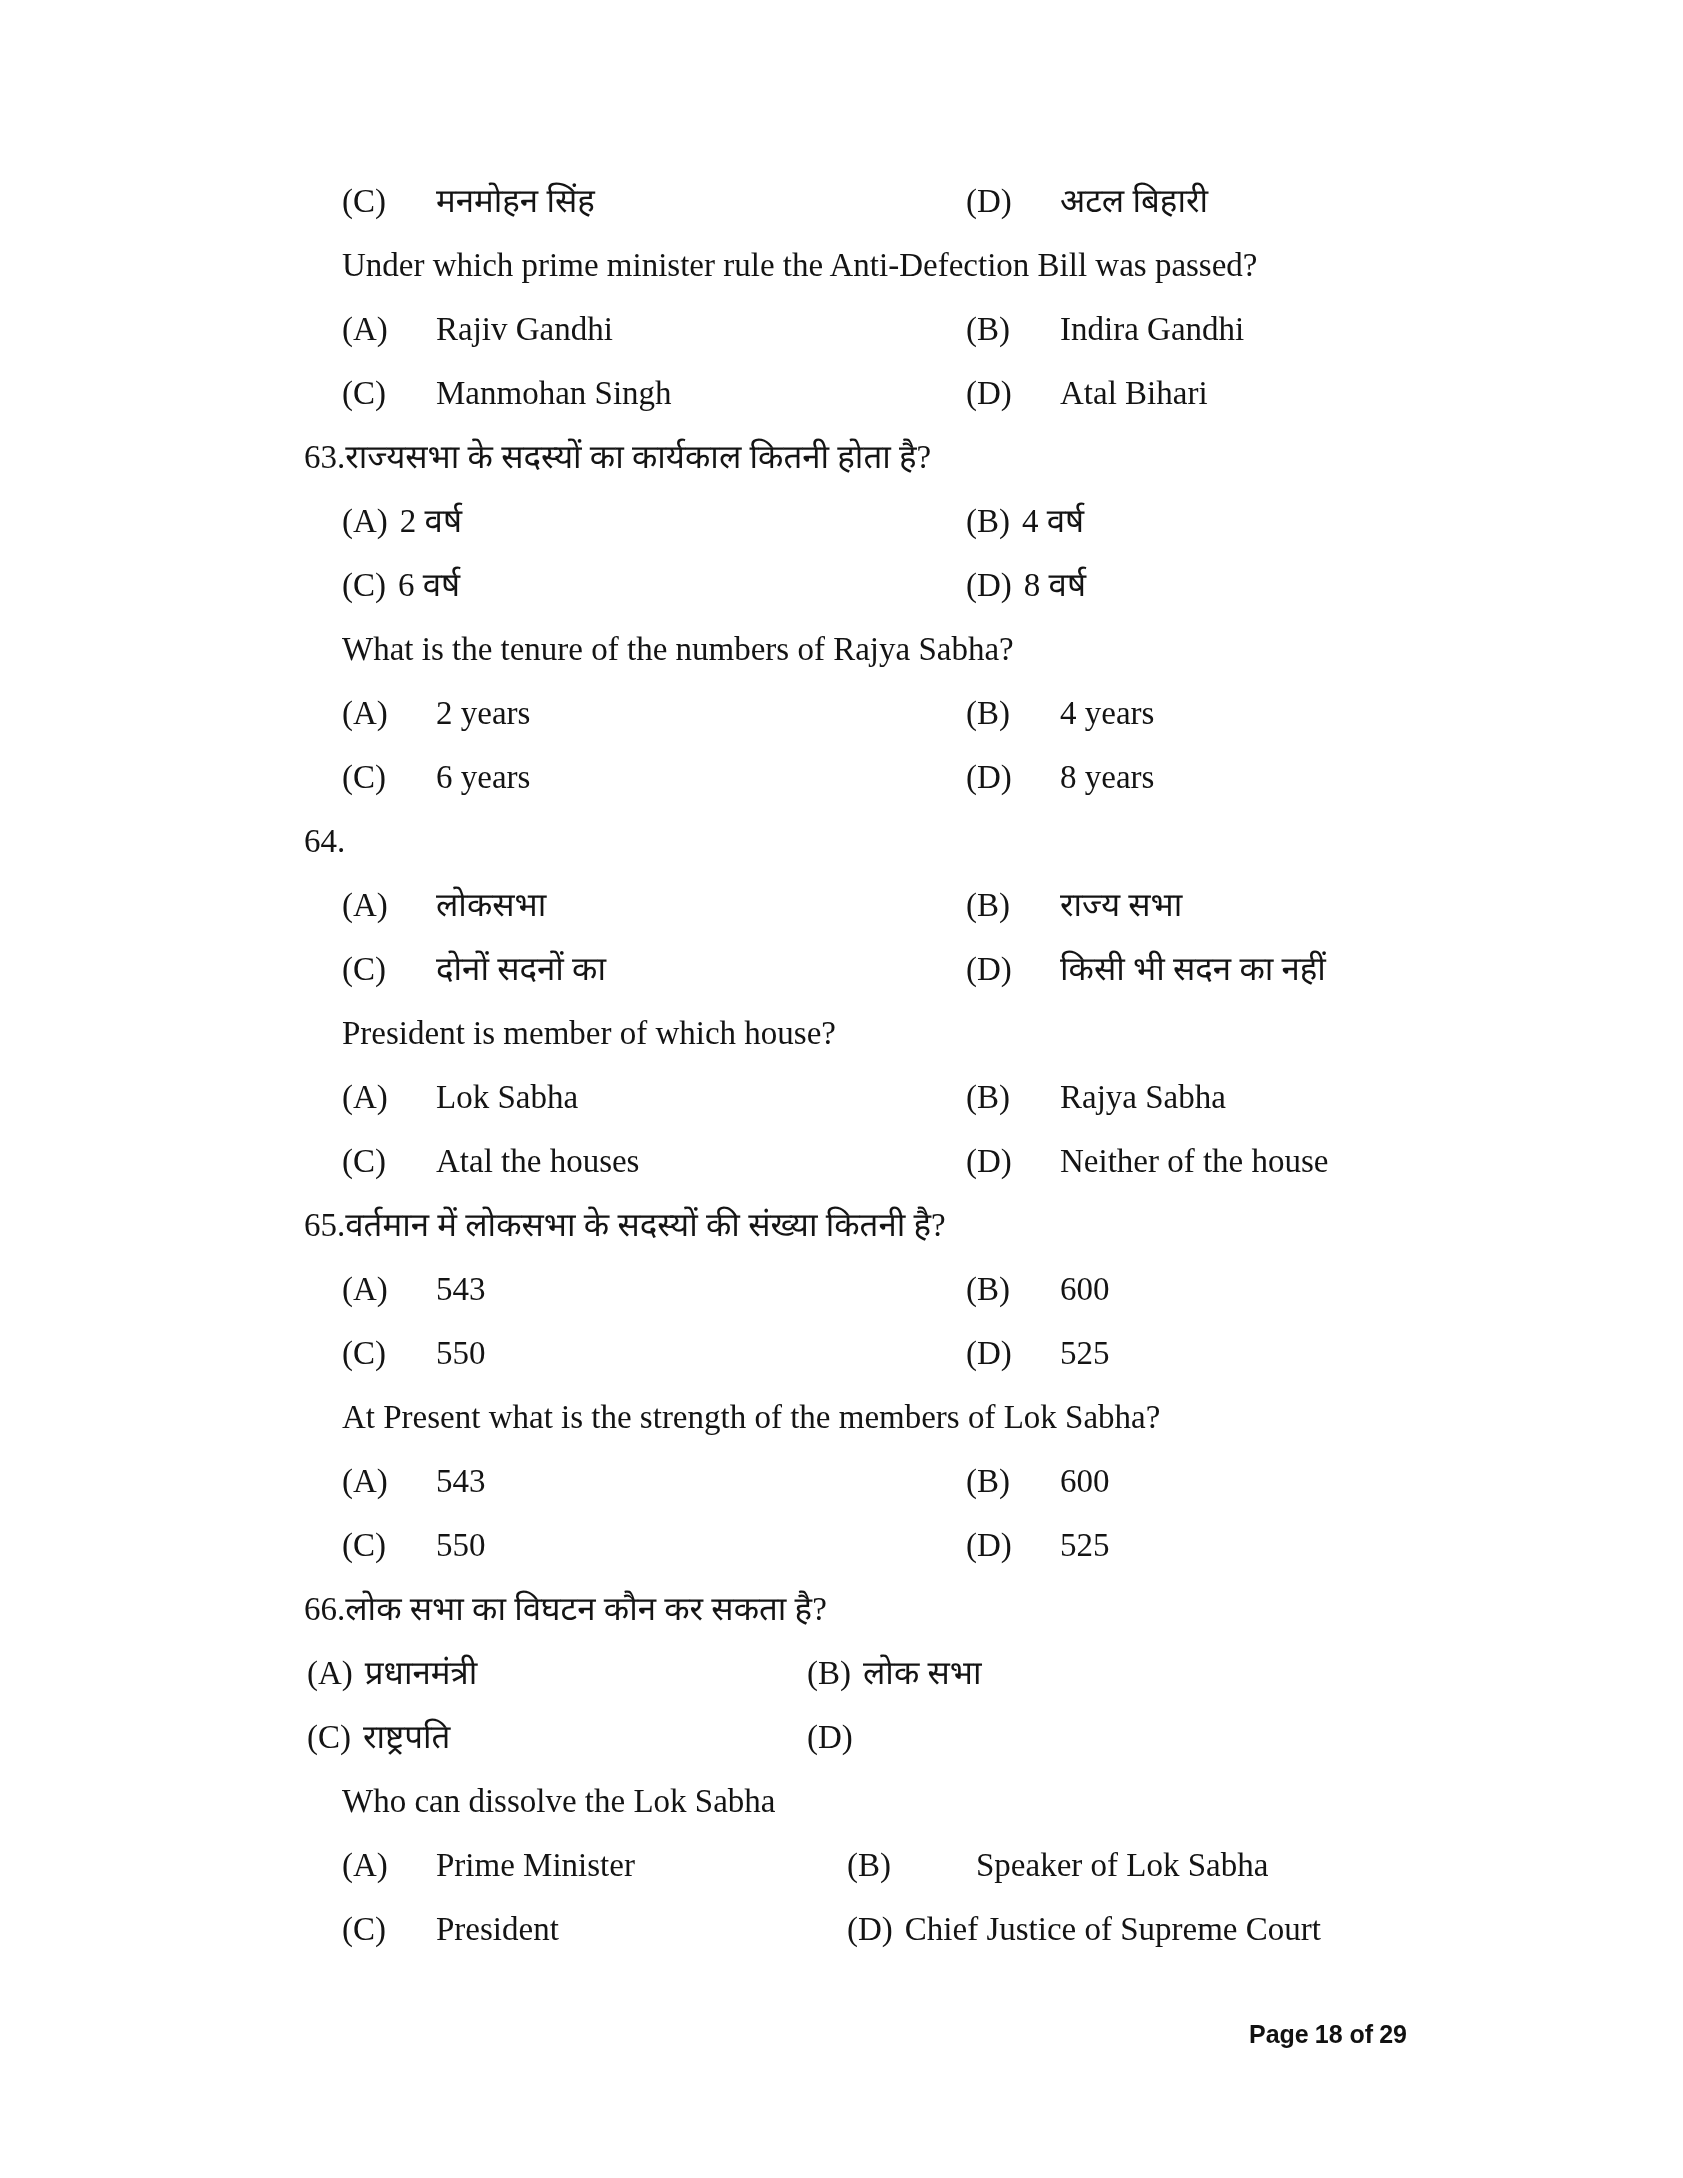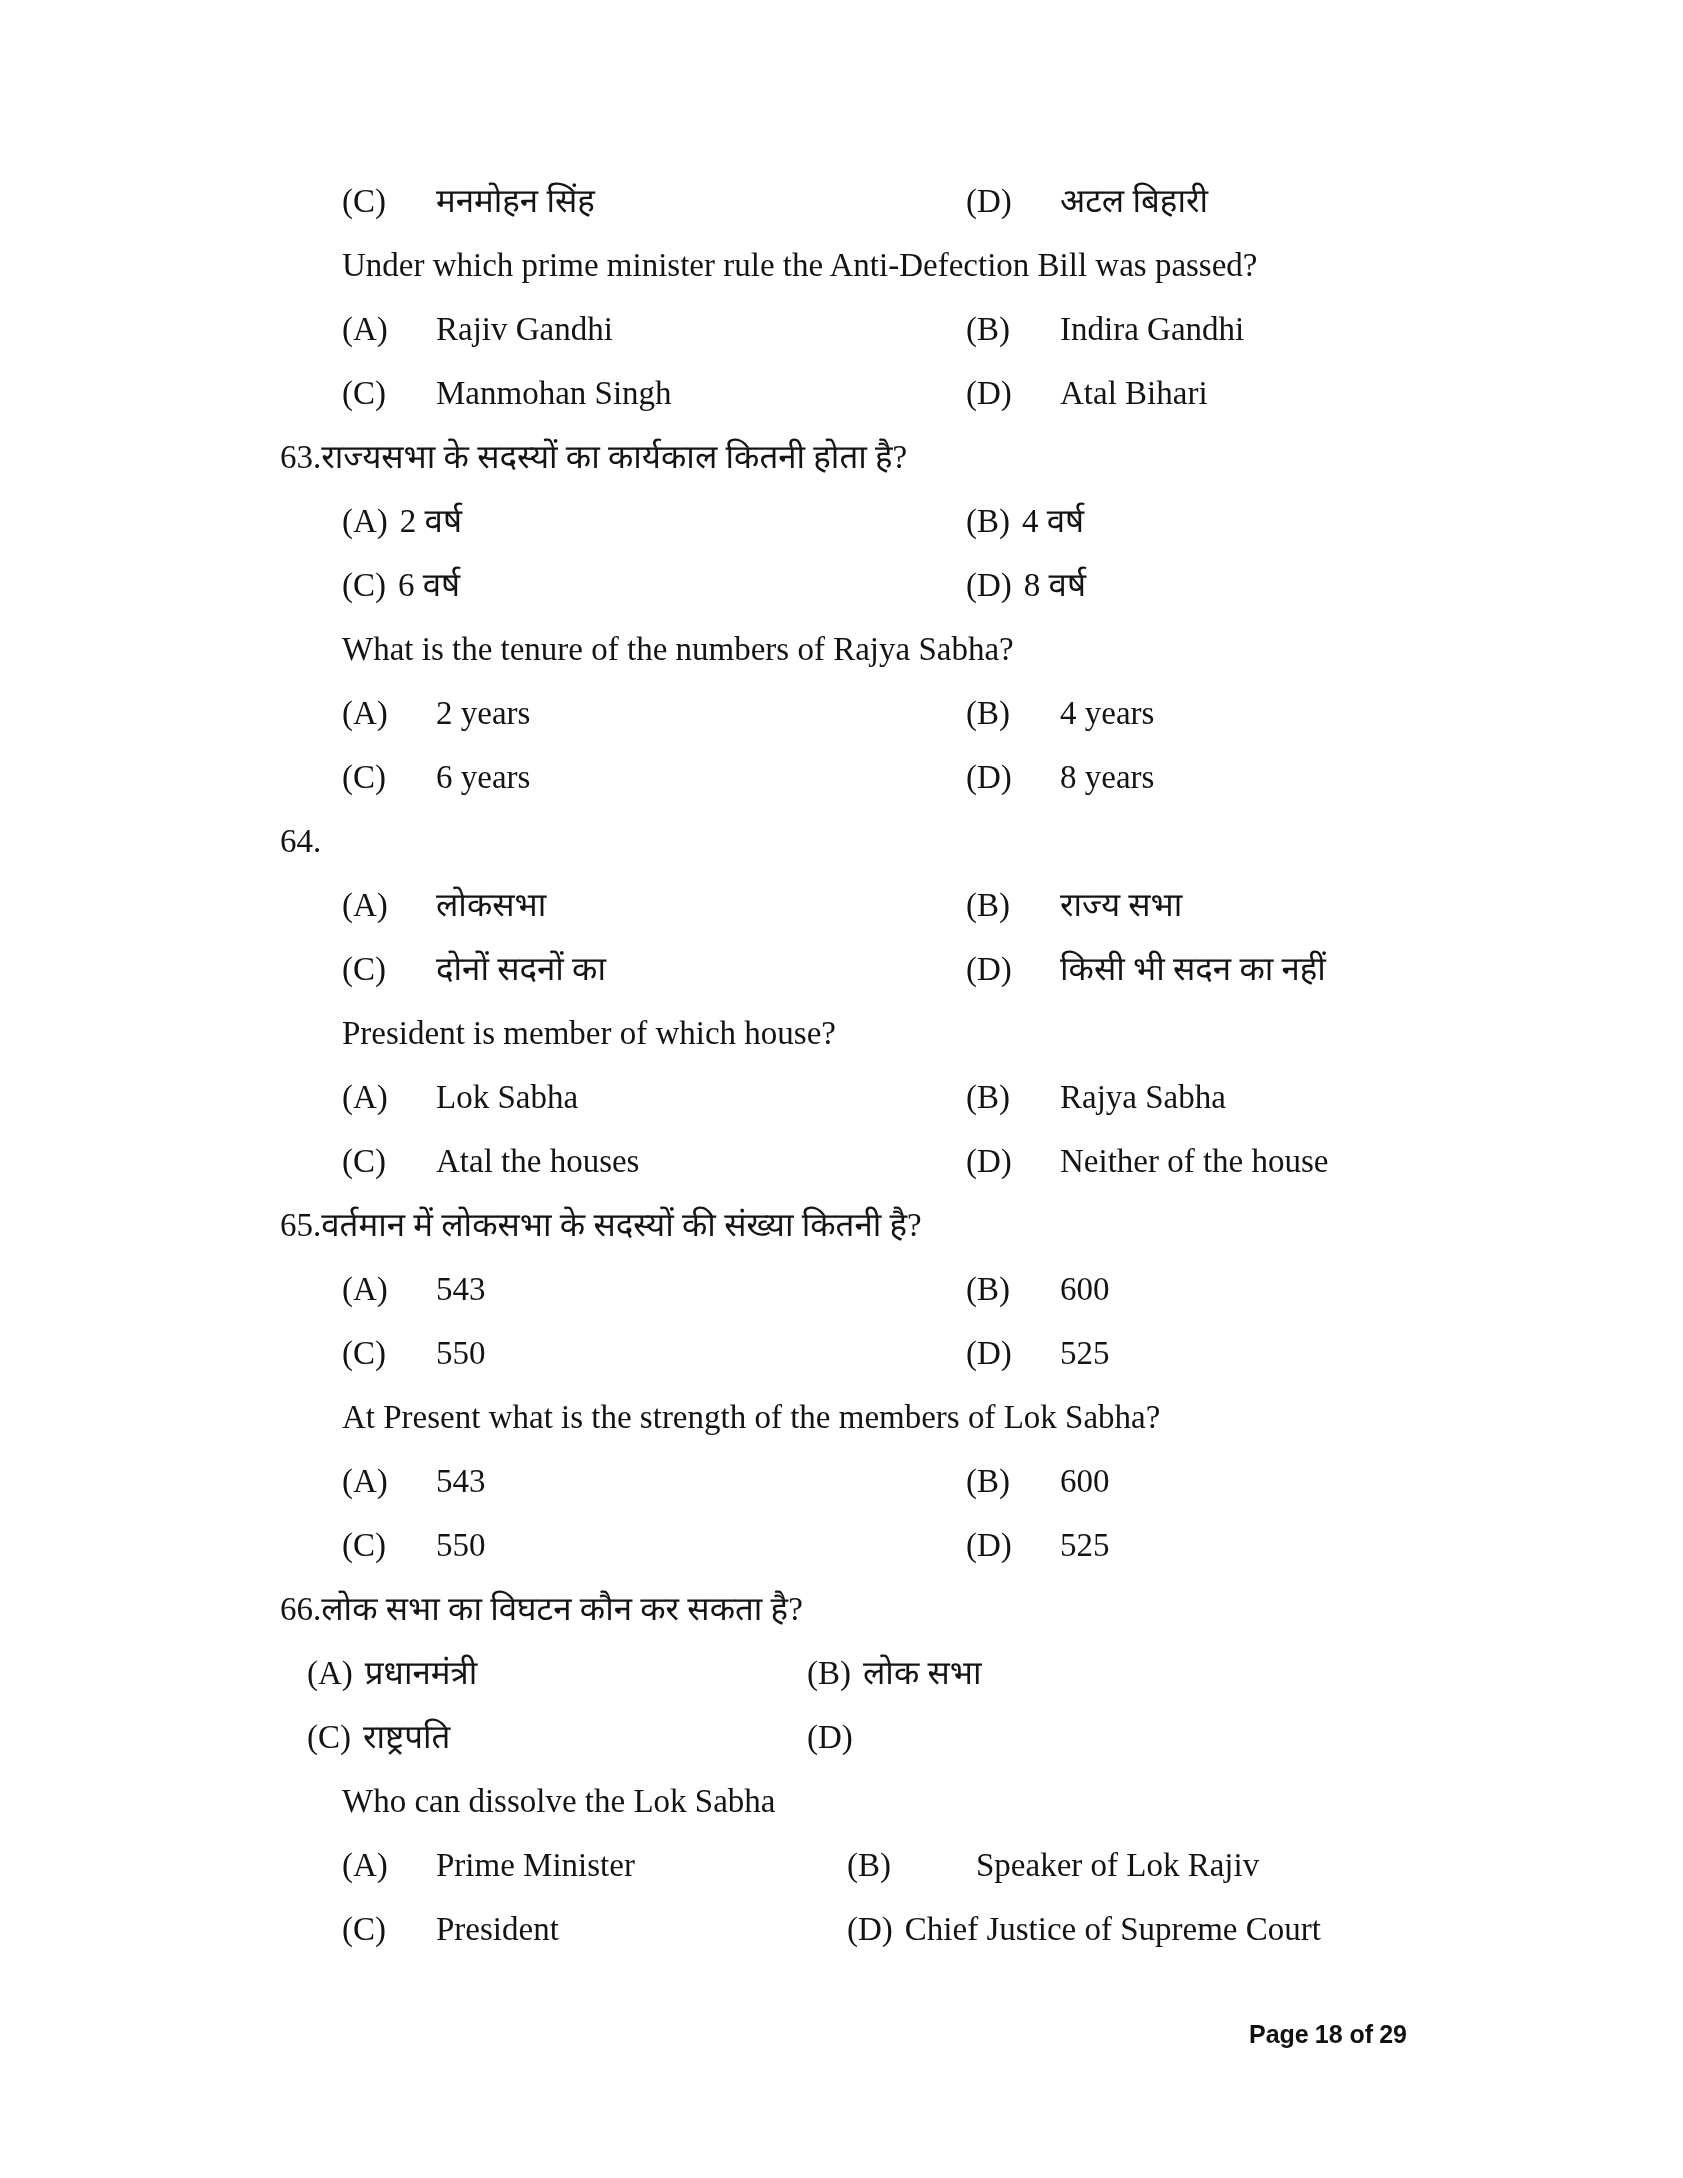--- a/index.html
+++ b/index.html
@@ -24,21 +24,21 @@
   }
   .row {
     display: flex;
     align-items: baseline;
     line-height: 40px;
     font-size: 33px;
     margin-bottom: 24px;
     white-space: nowrap;
   }
   
-  .ind-q   { padding-left: 280px; }   
+  .ind-q   { padding-left: 280px; margin-left: 24px; }   
   .ind-opt { padding-left: 342px; }   
   .ind-66  { padding-left: 307px; }   
   
   .cell { display: flex; align-items: baseline; }
   .cellL.std  { width: 624px; }  
   .cellL.mid  { width: 500px; }  
   .cellL.mid2 { width: 505px; }  
   .cell.sp  .olabel { display: inline-block; width: 94px; }
   .cell.sp2 .olabel { display: inline-block; width: 129px; }
   .cell.tt  .olabel { margin-right: 12px; }
@@ -287,21 +287,21 @@
       <span>Who can dissolve the Lok Sabha</span>
     </div>
 
     <div class="row ind-opt">
       <div class="cell cellL mid2 sp">
         <span class="olabel">(A)</span>
         <span>Prime Minister</span>
       </div>
       <div class="cell sp2">
         <span class="olabel">(B)</span>
-        <span>Speaker of Lok Rajiv</span>
+        <span>Speaker of Lok Sabha</span>
       </div>
     </div>
 
     <div class="row ind-opt">
       <div class="cell cellL mid2 sp">
         <span class="olabel">(C)</span>
         <span>President</span>
       </div>
       <div class="cell tt">
         <span class="olabel">(D)</span>

